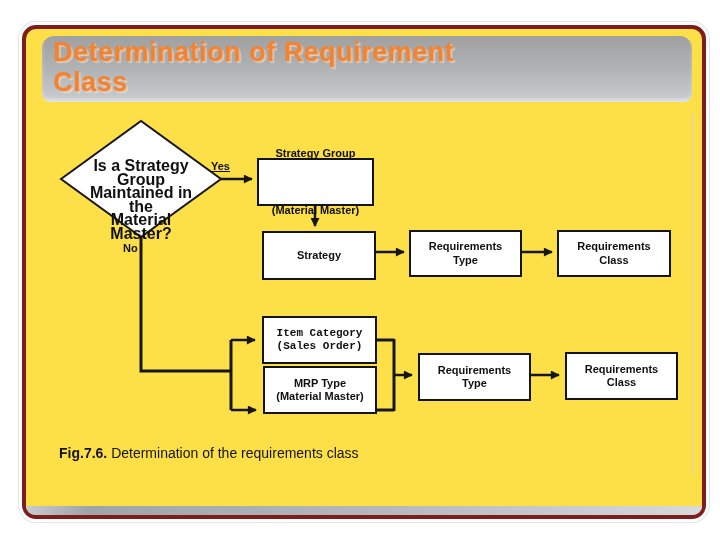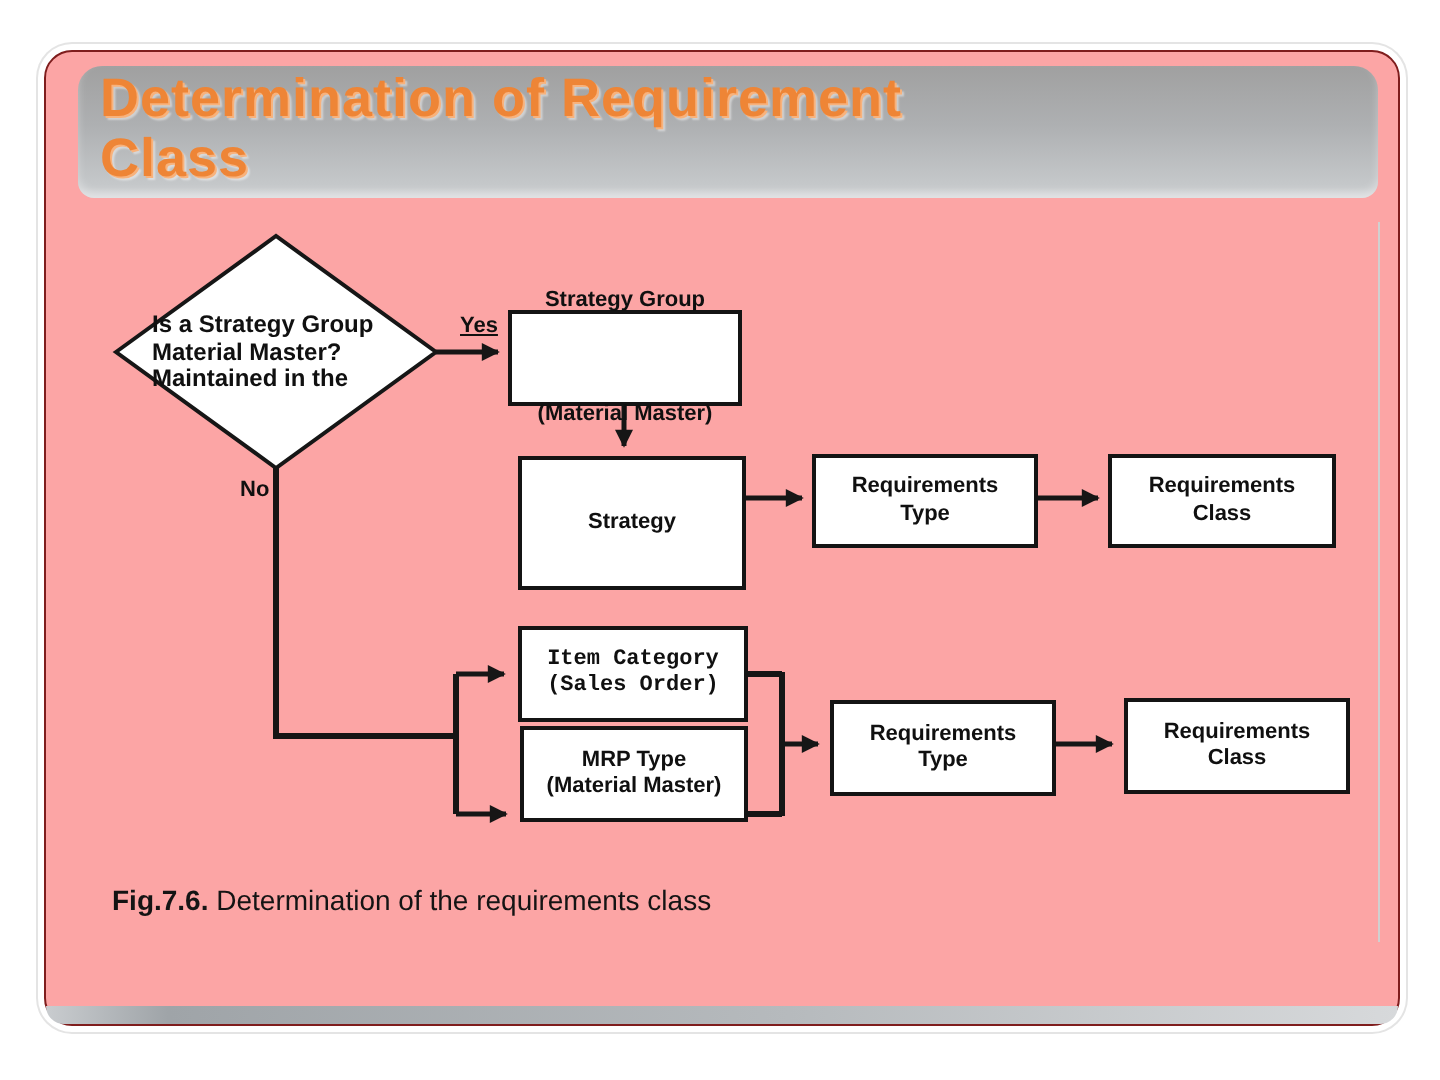--- a/index.html
+++ b/index.html
@@ -1,21 +1,21 @@
 <!DOCTYPE html>
 <html><head>
 <meta charset="utf-8">
 <style>
   html,body{margin:0;padding:0;background:#ffffff;}
   .page{position:relative;width:720px;height:540px;background:#ffffff;overflow:hidden;
         font-family:"Liberation Sans",sans-serif;}
 
   
-  .slide{position:absolute;left:22px;top:25px;width:676px;height:486px;background:#fca5a5;
-         border:1px solid #7f1d1d;border-radius:14px;
+  .slide{position:absolute;left:22px;top:25px;width:676px;height:486px;background:#fde047;
+         border:4px solid #7f1d1d;border-radius:14px;
          box-shadow:0 0 0 3px #ffffff,0 0 0 4px #e4e4e4;}
   .slide::after{content:"";position:absolute;left:0;right:0;bottom:0;height:9px;
          background:linear-gradient(90deg,#c9cccf 0%,#9fa4a8 9%,#b6babd 55%,#d7d9db 100%);
          border-radius:0 0 13px 13px;}
 
   
   .header{position:absolute;left:16px;top:7px;width:650px;height:66px;
           background:linear-gradient(180deg,#a0a0a0 0%,#aeb0b2 45%,#c6c9cb 92%,#d3d5d7 100%);
           border-radius:12px 12px 8px 8px;
           box-shadow:inset 0 -3px 4px rgba(255,255,255,0.35);}
@@ -26,32 +26,32 @@
   
   .figure-edge{position:absolute;left:666px;top:85px;height:360px;width:0;
                border-left:1px solid #d0d0d0;}
 
   svg.connectors{position:absolute;left:0;top:0;pointer-events:none;}
 
   .fc-box{position:absolute;box-sizing:border-box;background:#ffffff;border:2px solid #141414;
           display:flex;flex-direction:column;justify-content:center;align-items:center;
           font-size:11px;font-weight:700;line-height:13.5px;color:#101010;text-align:center;}
   #box-strategy-group{left:231px;top:129px;width:117px;height:48px;gap:44px;}
-  #box-strategy{left:236px;top:202px;width:114px;height:67px;}
+  #box-strategy{left:236px;top:202px;width:114px;height:49px;}
   #box-req-type-top{left:383px;top:201px;width:113px;height:47px;}
   #box-req-class-top{left:531px;top:201px;width:114px;height:47px;}
   #box-item-category{left:236px;top:287px;width:115px;height:48px;font-family:Liberation Mono, monospace;}
   #box-mrp-type{left:237px;top:337px;width:114px;height:48px;}
   #box-req-type-bottom{left:392px;top:324px;width:113px;height:48px;}
   #box-req-class-bottom{left:539px;top:323px;width:113px;height:48px;}
 
-  .decision-text{position:absolute;left:53px;top:130px;width:124px;
-                 font-size:12px;font-weight:700;line-height:13.5px;color:#101010;}
+  .decision-text{position:absolute;left:53px;top:130px;width:124px;text-align:center;
+                 font-size:16px;font-weight:700;line-height:13.5px;color:#101010;}
   .edge-label{position:absolute;font-size:11px;font-weight:700;color:#101010;}
-  #label-yes{left:207px;top:131px;text-decoration:underline;}
+  #label-yes{left:185px;top:131px;text-decoration:underline;}
   #label-no{left:97px;top:213px;}
 
   .caption{position:absolute;left:33px;top:416px;font-family:Liberation Sans, sans-serif;
            font-size:14px;color:#141414;}
   .caption .prefix{font-weight:700;}
 </style>
 </head>
 <body>
 
 <div class="page">
@@ -91,22 +91,22 @@
       <line x1="351" y1="311" x2="368" y2="311" stroke="#161616" stroke-width="3"></line>
       <line x1="351" y1="381" x2="368" y2="381" stroke="#161616" stroke-width="3"></line>
       <line x1="368" y1="310" x2="368" y2="382" stroke="#161616" stroke-width="3"></line>
       <line x1="368" y1="346" x2="386" y2="346" stroke="#161616" stroke-width="2.5" marker-end="url(#arrow)"></line>
 
       <line x1="505" y1="346" x2="533" y2="346" stroke="#161616" stroke-width="2.5" marker-end="url(#arrow)"></line>
     </svg>
 
     <div class="decision-text">
       <div>Is a Strategy Group</div>
+      <div>Maintained in the</div>
       <div>Material Master?</div>
-      <div>Maintained in the</div>
     </div>
     <div class="edge-label" id="label-yes">Yes</div>
     <div class="edge-label" id="label-no">No</div>
 
     <div class="fc-box" id="box-strategy-group">
       <div>Strategy Group</div>
       <div>(Material Master)</div>
     </div>
     <div class="fc-box" id="box-strategy">
       <div>Strategy</div>

